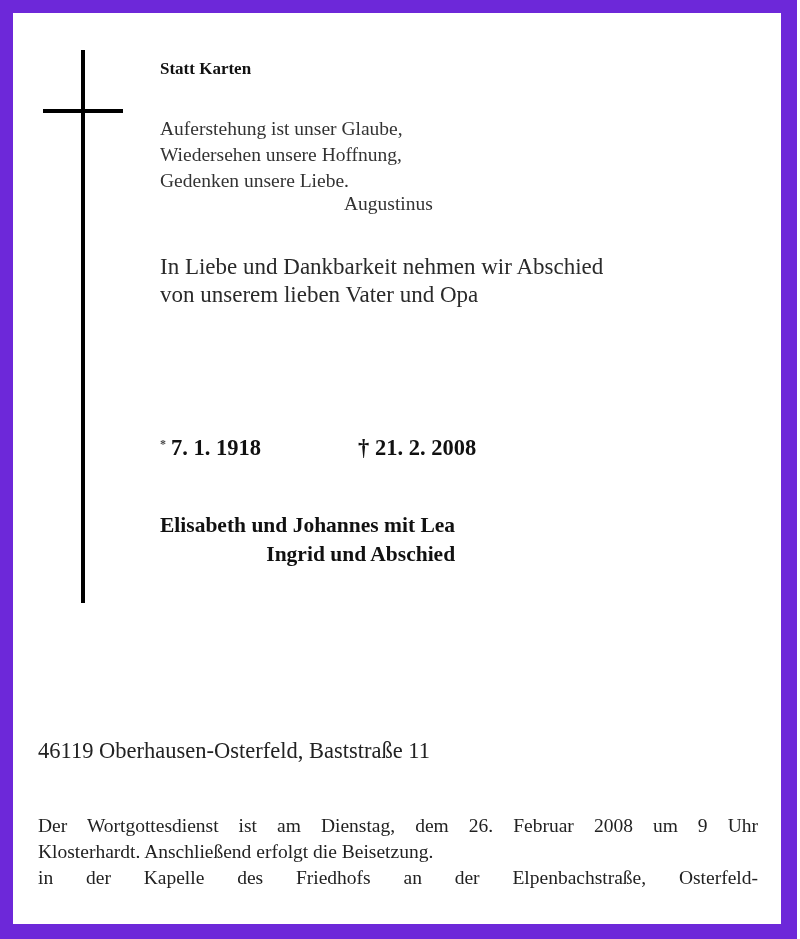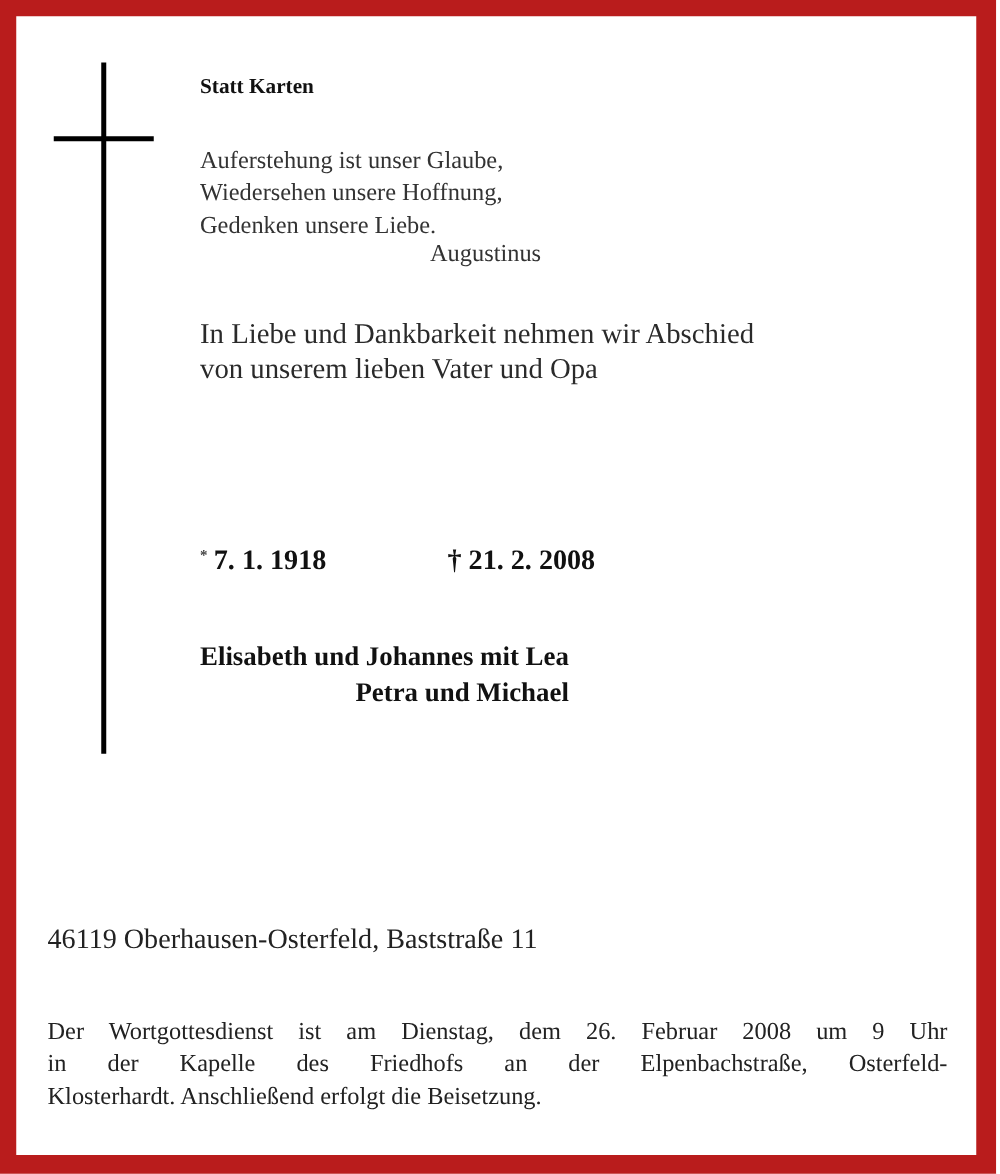--- a/index.html
+++ b/index.html
@@ -9,21 +9,21 @@
       height: 939px;
       background: #ffffff;
       overflow: hidden;
     }
     .frame {
       position: absolute;
       left: 0;
       top: 0;
       width: 797px;
       height: 939px;
-      background: #b91c1c;
+      background: #6d28d9;
     }
     .paper {
       position: absolute;
       left: 13px;
       top: 13px;
       width: 768px;
       height: 911px;
       background: #ffffff;
       font-family: "Liberation Serif", "DejaVu Serif", serif;
       color: #1a1a1a;
@@ -177,26 +177,26 @@
     <div class="t born">
       <span class="star">*</span><span>7. 1. 1918</span>
     </div>
     <div class="t died">
       <span>†</span>
       <span>21. 2. 2008</span>
     </div>
 
     <div class="t family">
       <div>Elisabeth und Johannes mit Lea</div>
-      <div>Petra und Michael</div>
+      <div>Ingrid und Abschied</div>
     </div>
 
     <div class="t address">46119 Oberhausen-Osterfeld, Baststraße 11</div>
 
     <div class="service">
       <span class="line">Der Wortgottesdienst ist am Dienstag, dem 26. Februar 2008 um 9 Uhr</span>
+      <span class="line last">Klosterhardt. Anschließend erfolgt die Beisetzung.</span>
       <span class="line">in der Kapelle des Friedhofs an der Elpenbachstraße, Osterfeld-</span>
-      <span class="line last">Klosterhardt. Anschließend erfolgt die Beisetzung.</span>
     </div>
 
   </div>
 </div>
 <div class="right-gap"></div>
 
 </body></html>

